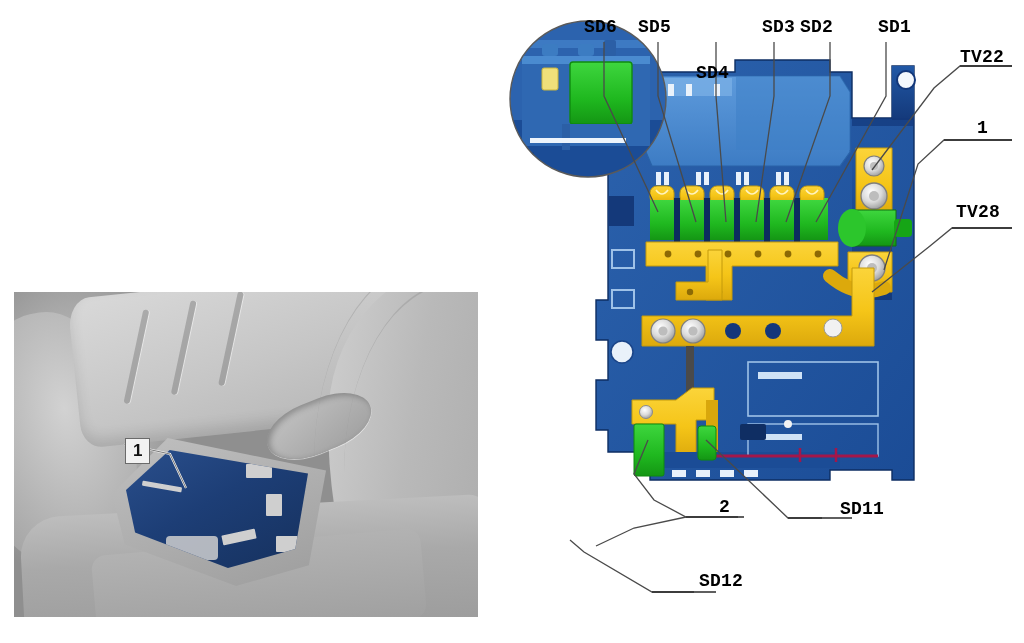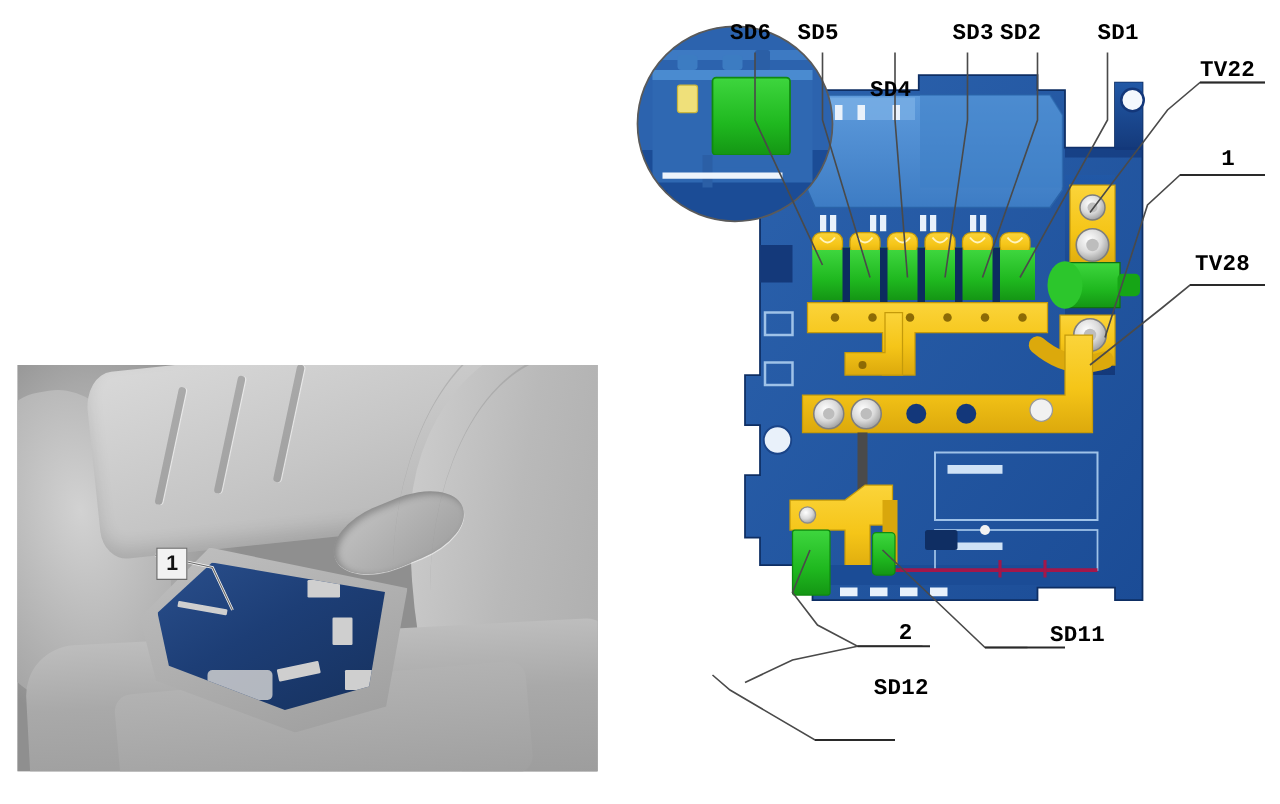--- a/index.html
+++ b/index.html
@@ -400,16 +400,16 @@
     <div class="lbl" style="left:262px;top:18px;">SD3</div>
     <div class="lbl" style="left:300px;top:18px;">SD2</div>
     <div class="lbl" style="left:378px;top:18px;">SD1</div>
 
     <div class="lbl" style="left:460px;top:48px;">TV22</div>
     <div class="lbl" style="left:477px;top:119px;">1</div>
     <div class="lbl" style="left:456px;top:203px;">TV28</div>
 
     <div class="lbl" style="left:329px;top:500px;margin-left:11px;">SD11</div>
     <div class="lbl" style="left:219px;top:498px;">2</div>
-    <div class="lbl" style="left:199px;top:542px;">SD12</div>
+    <div class="lbl" style="left:199px;top:572px;">SD12</div>
 
   </div>
 </div>
 
 </body></html>

